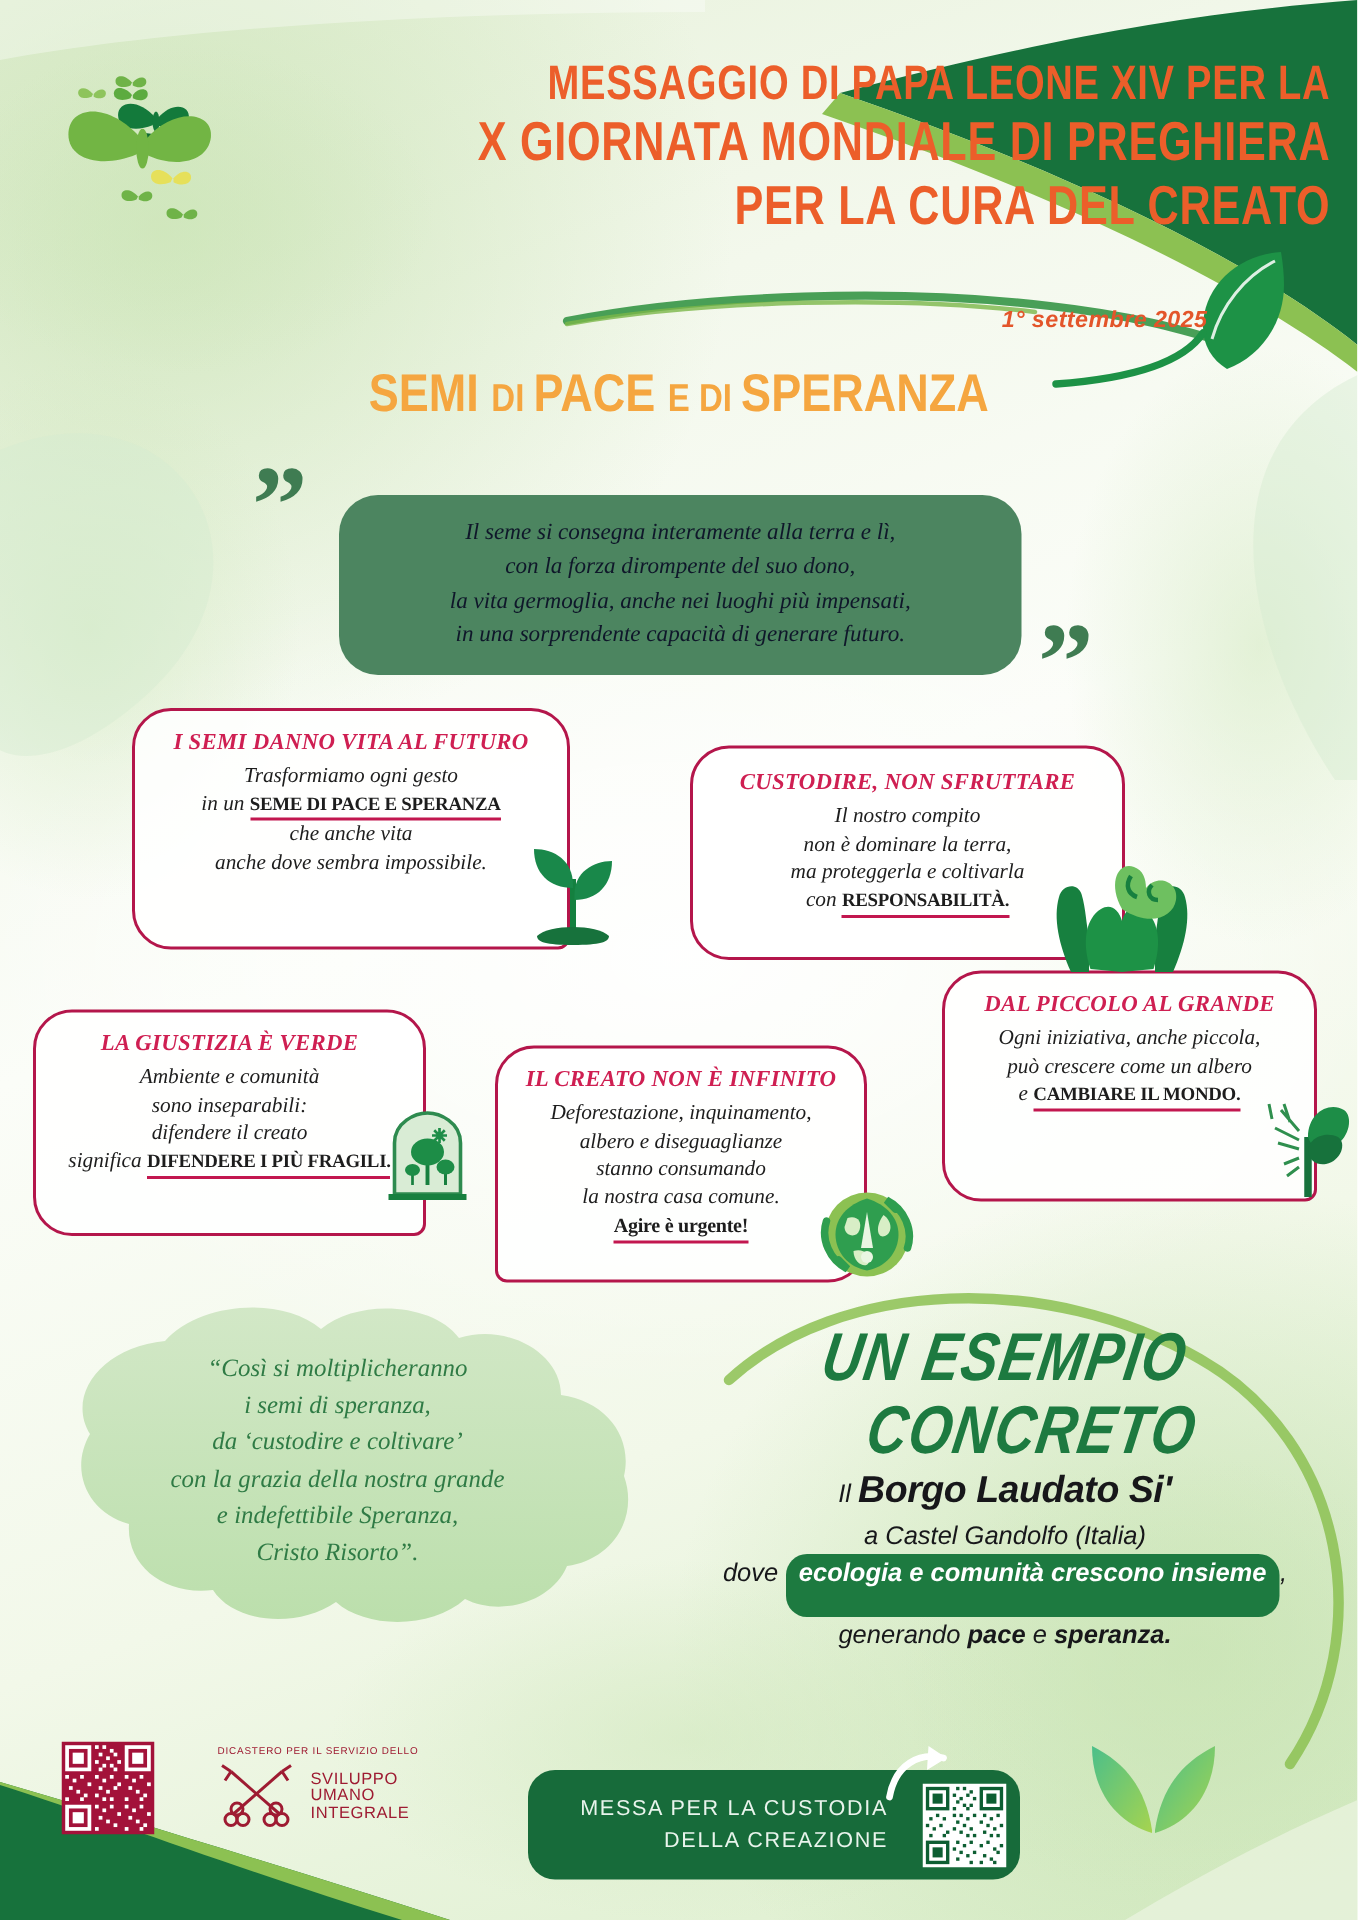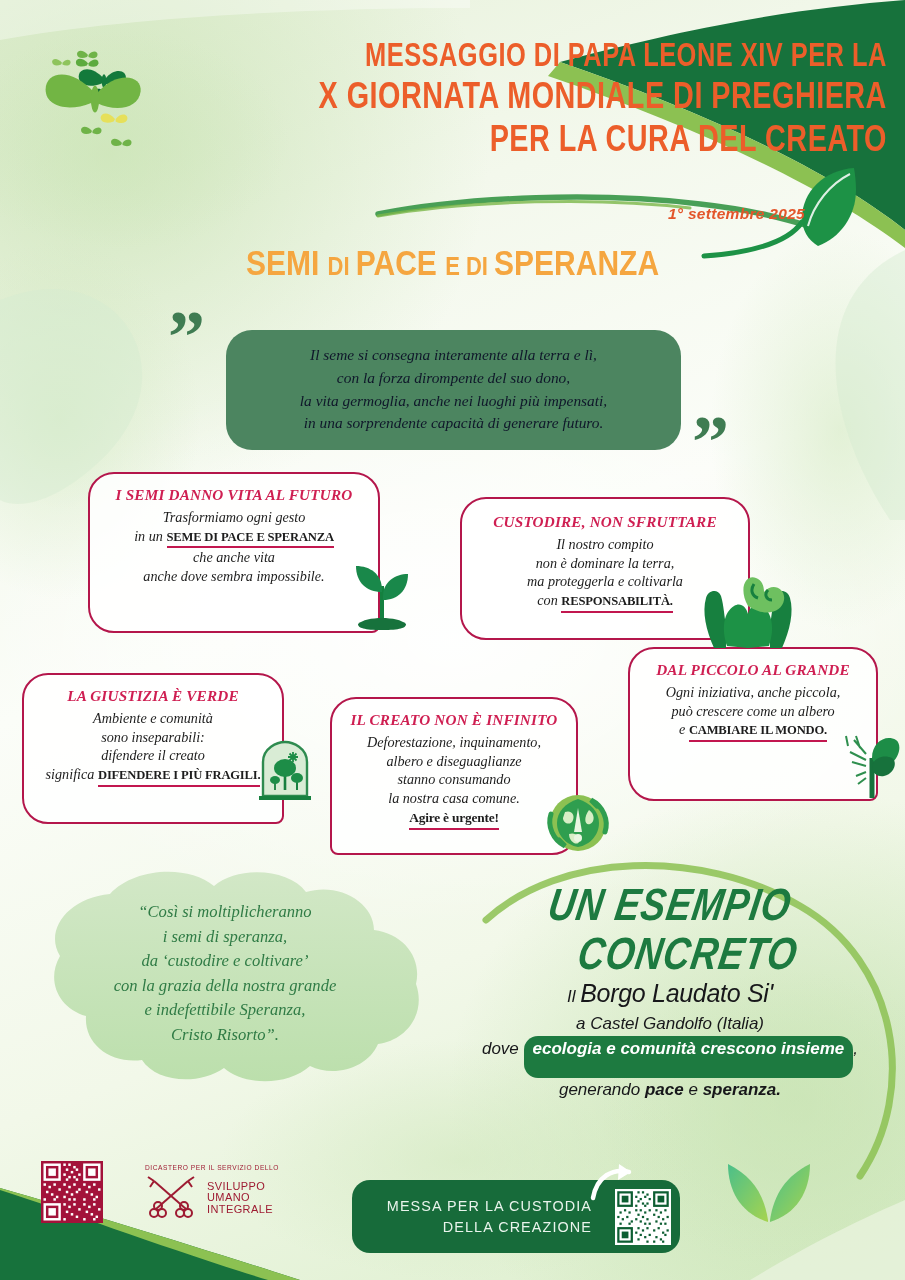--- a/index.html
+++ b/index.html
@@ -101,21 +101,21 @@
     text-align:center;line-height:1.0;
   }
   .esempio-title .l1{font-size:37px;display:block;transform:skewX(-9deg) scaleY(1.22);transform-origin:center;letter-spacing:1px;}
   .esempio-title .l2{font-size:37px;display:block;margin-top:12px;margin-left:36px;transform:skewX(-9deg) scaleY(1.22);transform-origin:center;letter-spacing:1px;}
   .esempio-body{
     position:absolute;left:450px;top:975px;width:440px;z-index:6;
     text-align:center;color:#17171a;
     font-family:"Liberation Sans",sans-serif;
     font-size:17px;line-height:1.46;font-style:italic;
   }
-  .esempio-body .big{font-size:25px;font-weight:normal;font-style:italic;letter-spacing:-.3px;}
+  .esempio-body .big{font-size:25px;font-weight:bold;font-style:italic;letter-spacing:-.3px;}
   .esempio-body .b{font-weight:bold;}
   .esempio-body .pill{
     background:#1d7a40;color:#fff;font-weight:bold;
     border-radius:14px;padding:1px 9px 16px;display:inline-block;
   }
   .esempio-body .ln{display:block;}
 
   
   .qr{position:absolute;z-index:7;image-rendering:pixelated;}
   #qr-left{left:41px;top:1161px;width:62px;height:62px;}

